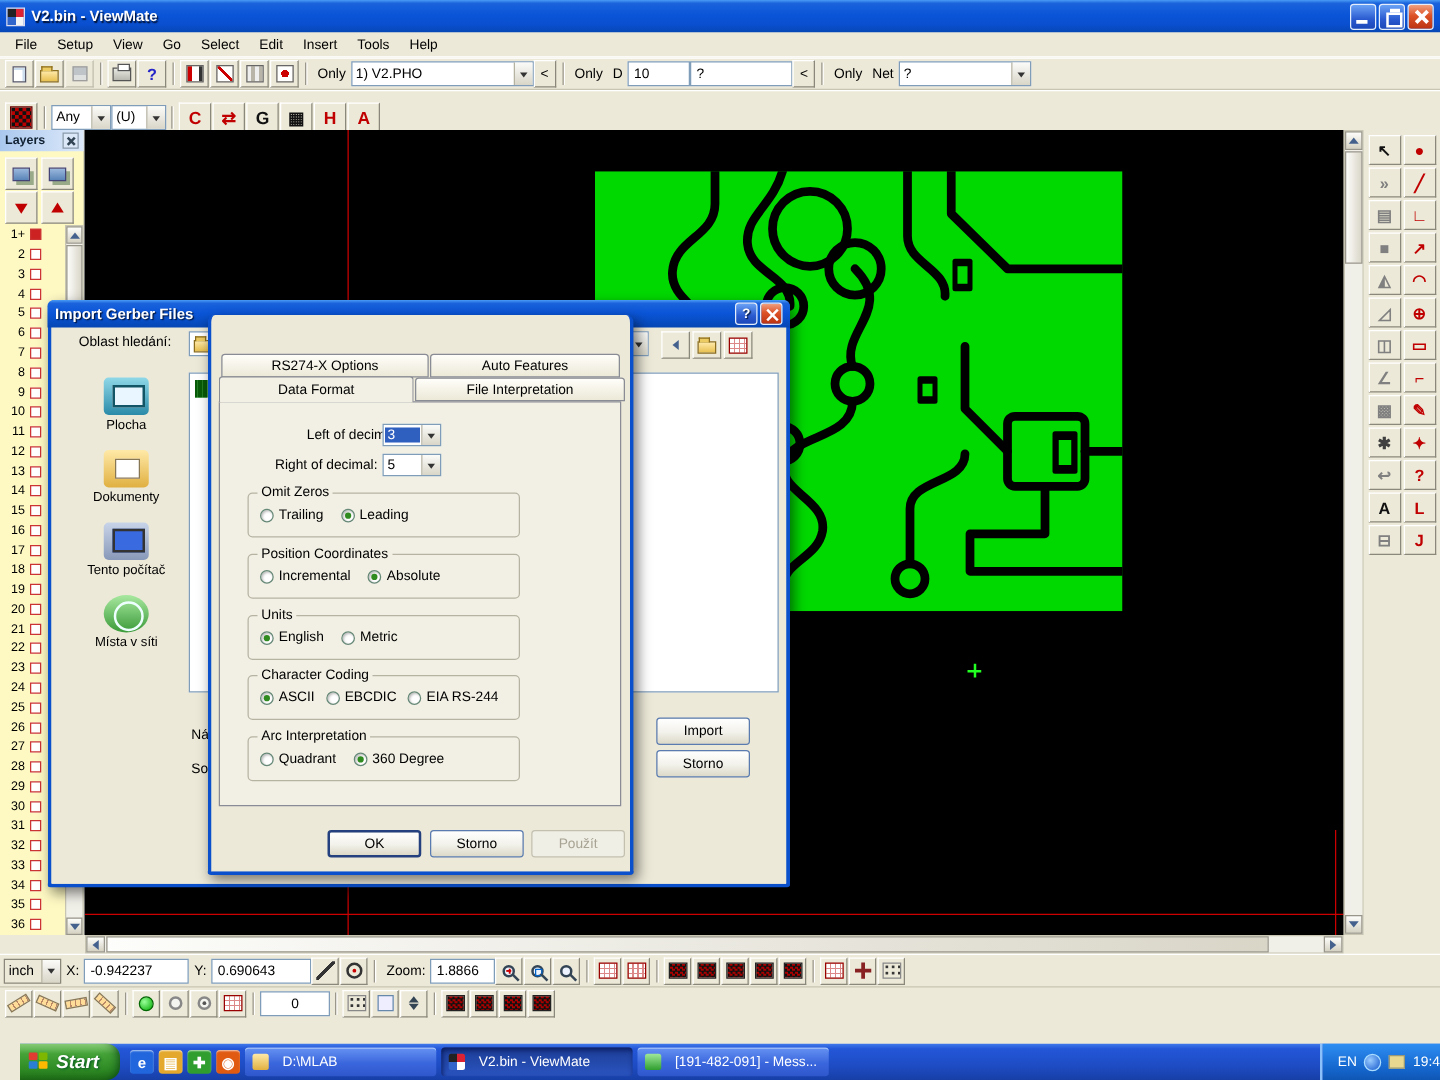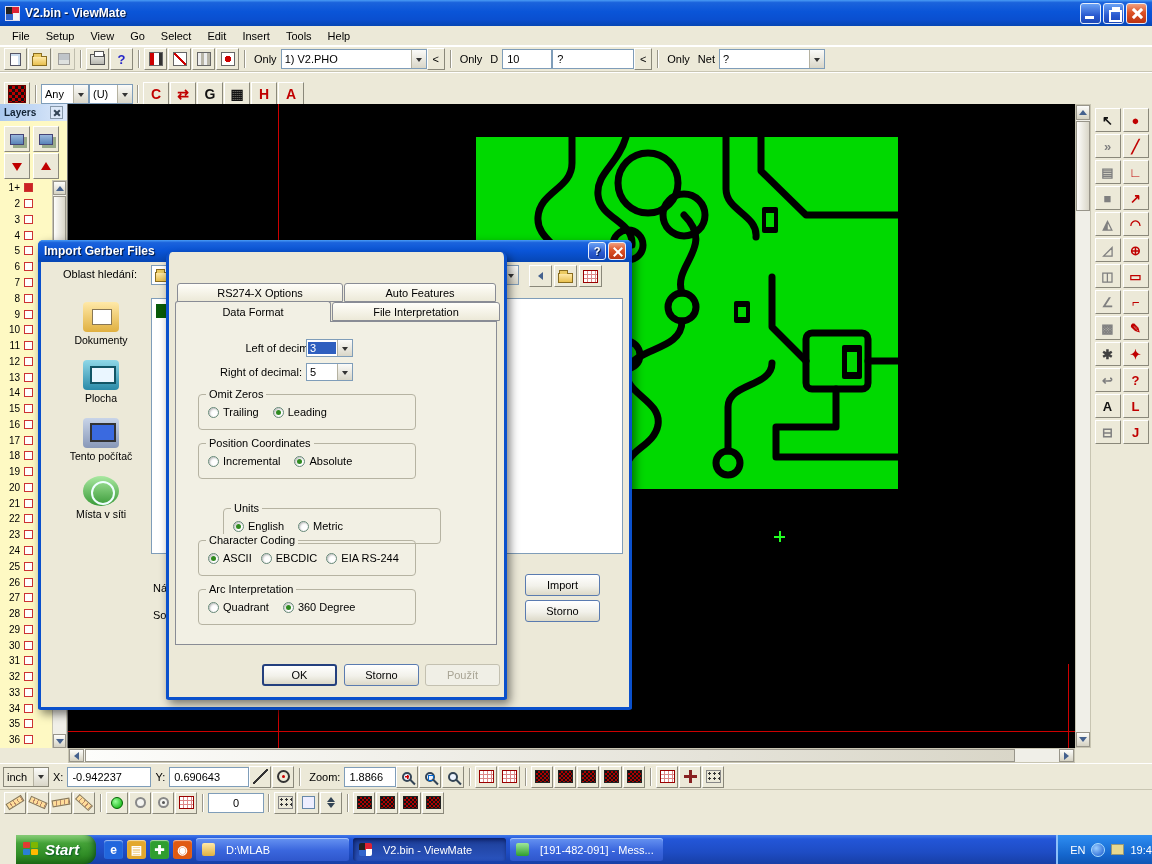--- a/index.html
+++ b/index.html
@@ -722,26 +722,26 @@
         <span class="tri-lf"></span>
       </span>
     <span class="tbtn abs" style="left:513px;top:25px;">
         <span class="ic-folder"></span>
       </span>
     <span class="tbtn abs" style="left:538px;top:25px;">
         <span class="i-table"></span>
       </span>
     <div class="places-bar">
         <div class="place">
+          <div class="pl-icon pl-desktop"></div>
+          <div class="pl-label">Plocha</div>
+        </div>
+        <div class="place">
           <div class="pl-icon pl-documents"></div>
           <div class="pl-label">Dokumenty</div>
-        </div>
-        <div class="place">
-          <div class="pl-icon pl-desktop"></div>
-          <div class="pl-label">Plocha</div>
         </div>
         <div class="place">
           <div class="pl-icon pl-computer"></div>
           <div class="pl-label">Tento počítač</div>
         </div>
         <div class="place">
           <div class="pl-icon pl-network"></div>
           <div class="pl-label">Místa v síti</div>
         </div>
       </div>
@@ -797,21 +797,21 @@
             <span class="ropt">
               <span class="rdo"></span>
               <span class="rlabel">Incremental</span>
             </span>
             <span class="ropt">
               <span class="rdo on"></span>
               <span class="rlabel">Absolute</span>
             </span>
           </div>
         </div>
-      <div class="grp" style="top:186px;margin-left:25px;">
+      <div class="grp" style="top:170px;">
           <span class="grp-title">Units</span>
           <div class="grp-row">
             <span class="ropt">
               <span class="rdo on"></span>
               <span class="rlabel">English</span>
             </span>
             <span class="ropt">
               <span class="rdo"></span>
               <span class="rlabel">Metric</span>
             </span>

